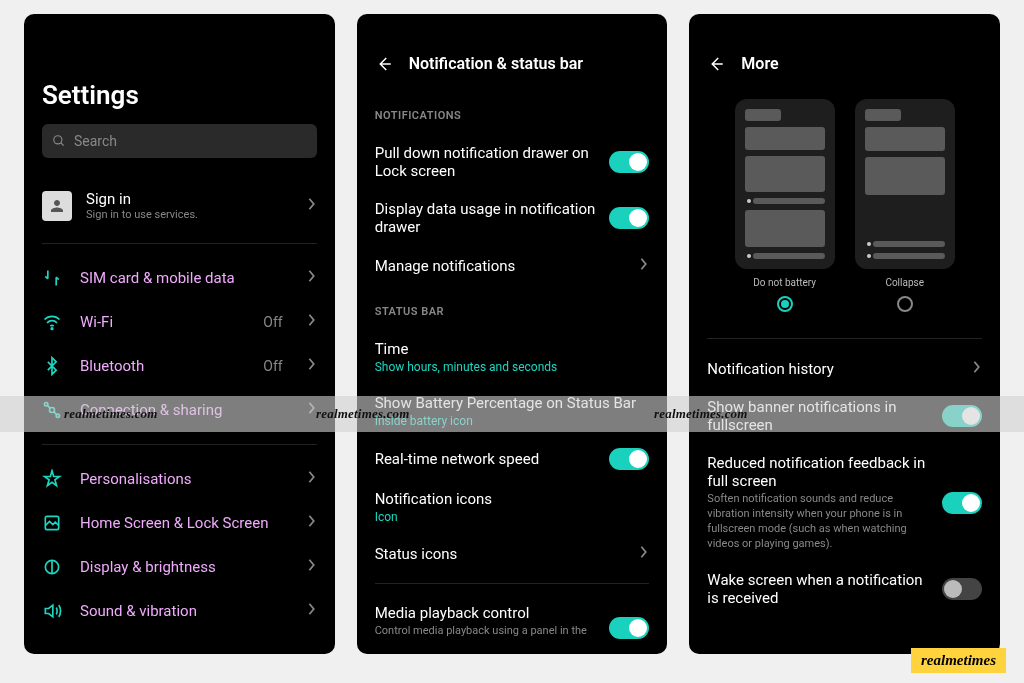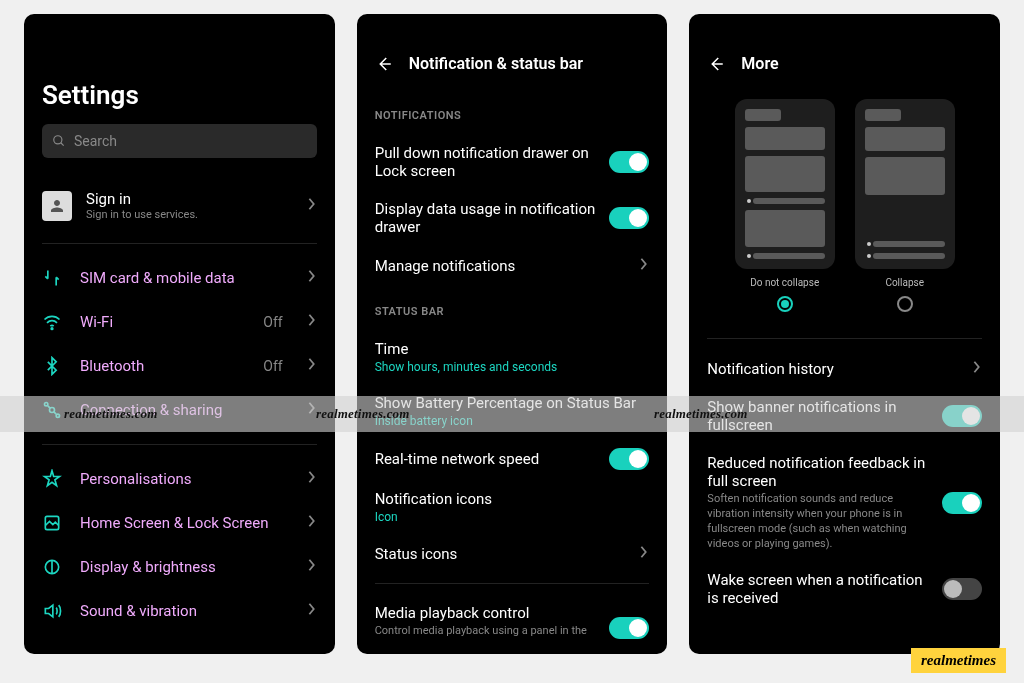--- a/index.html
+++ b/index.html
@@ -404,21 +404,21 @@
             <div class="pp-group">
                 <div class="pp-dot"></div>
                 <div class="pp-bar pp-sm" style="flex:1"></div>
               </div>
             <div class="pp-bar pp-h3"></div>
             <div class="pp-group">
                 <div class="pp-dot"></div>
                 <div class="pp-bar pp-sm" style="flex:1"></div>
               </div>
           </div>
-          <div class="preview-label">Do not collapse</div>
+          <div class="preview-label">Do not battery</div>
           <div class="radio on"></div>
         </div>
         <div class="preview">
           <div class="preview-phone">
             <div class="pp-bar pp-h1"></div>
             <div class="pp-bar pp-h2"></div>
             <div class="pp-bar pp-h3"></div>
             <div style="flex:1"></div>
             <div class="pp-group">
                 <div class="pp-dot"></div>

